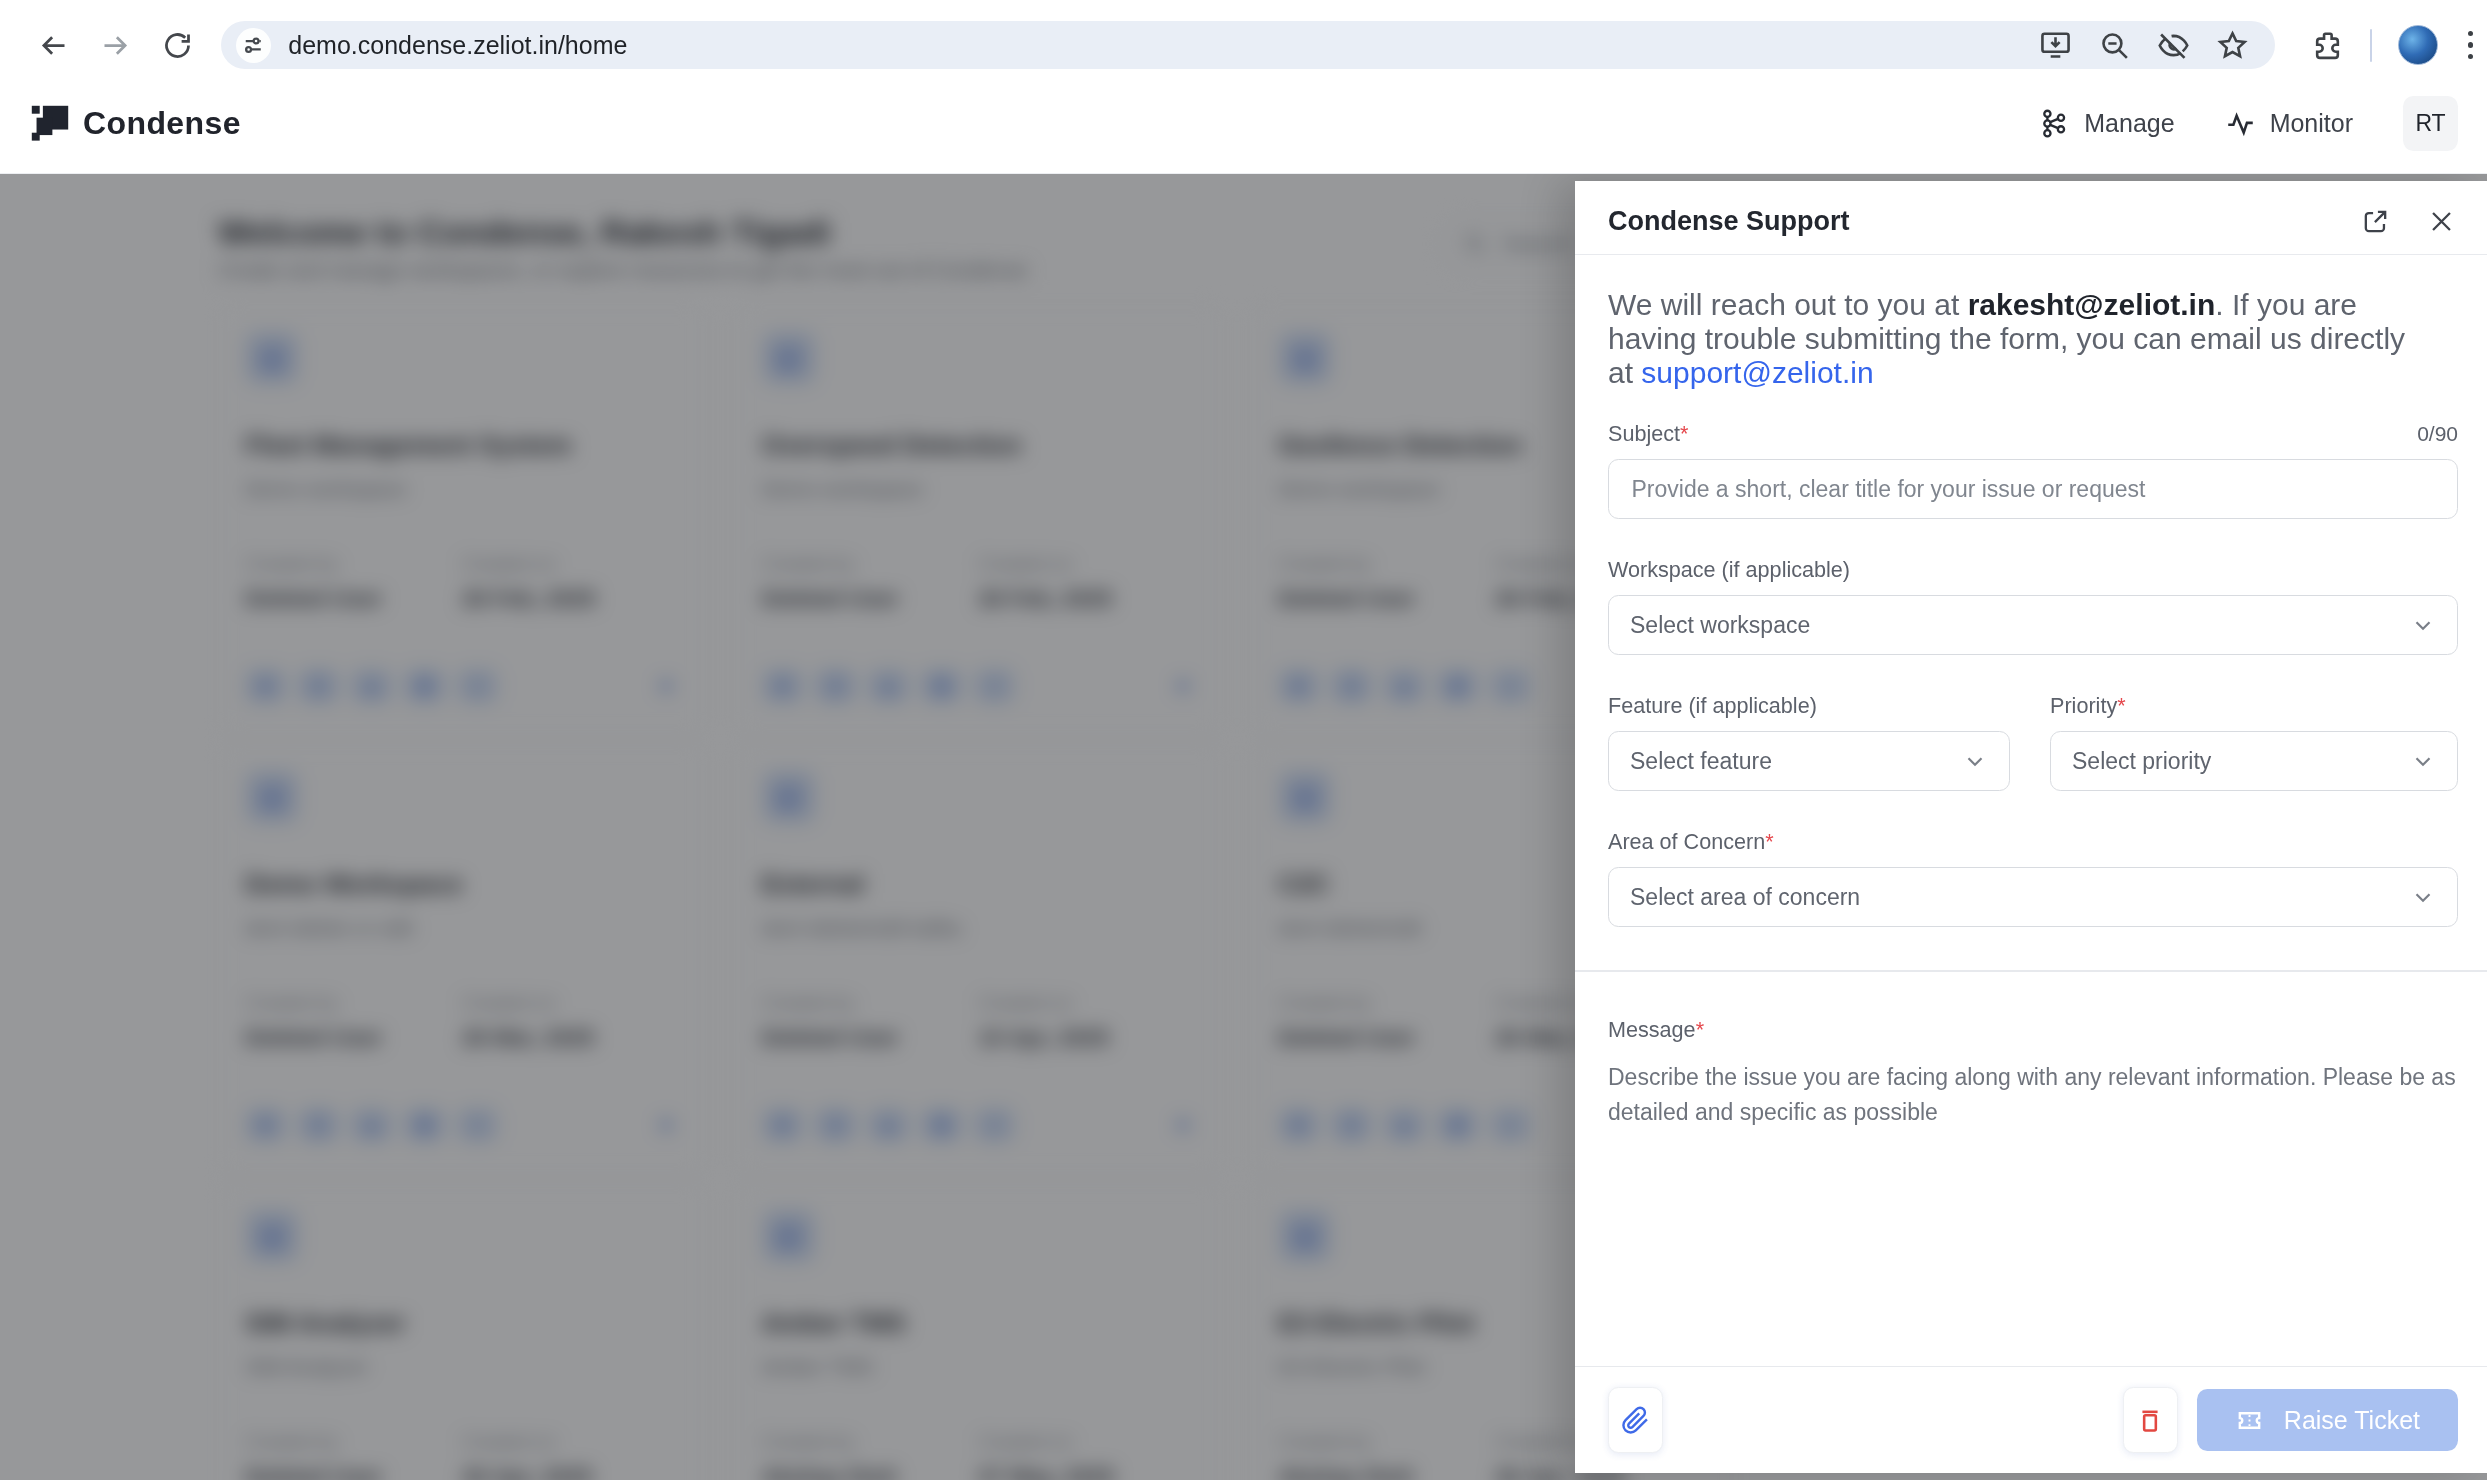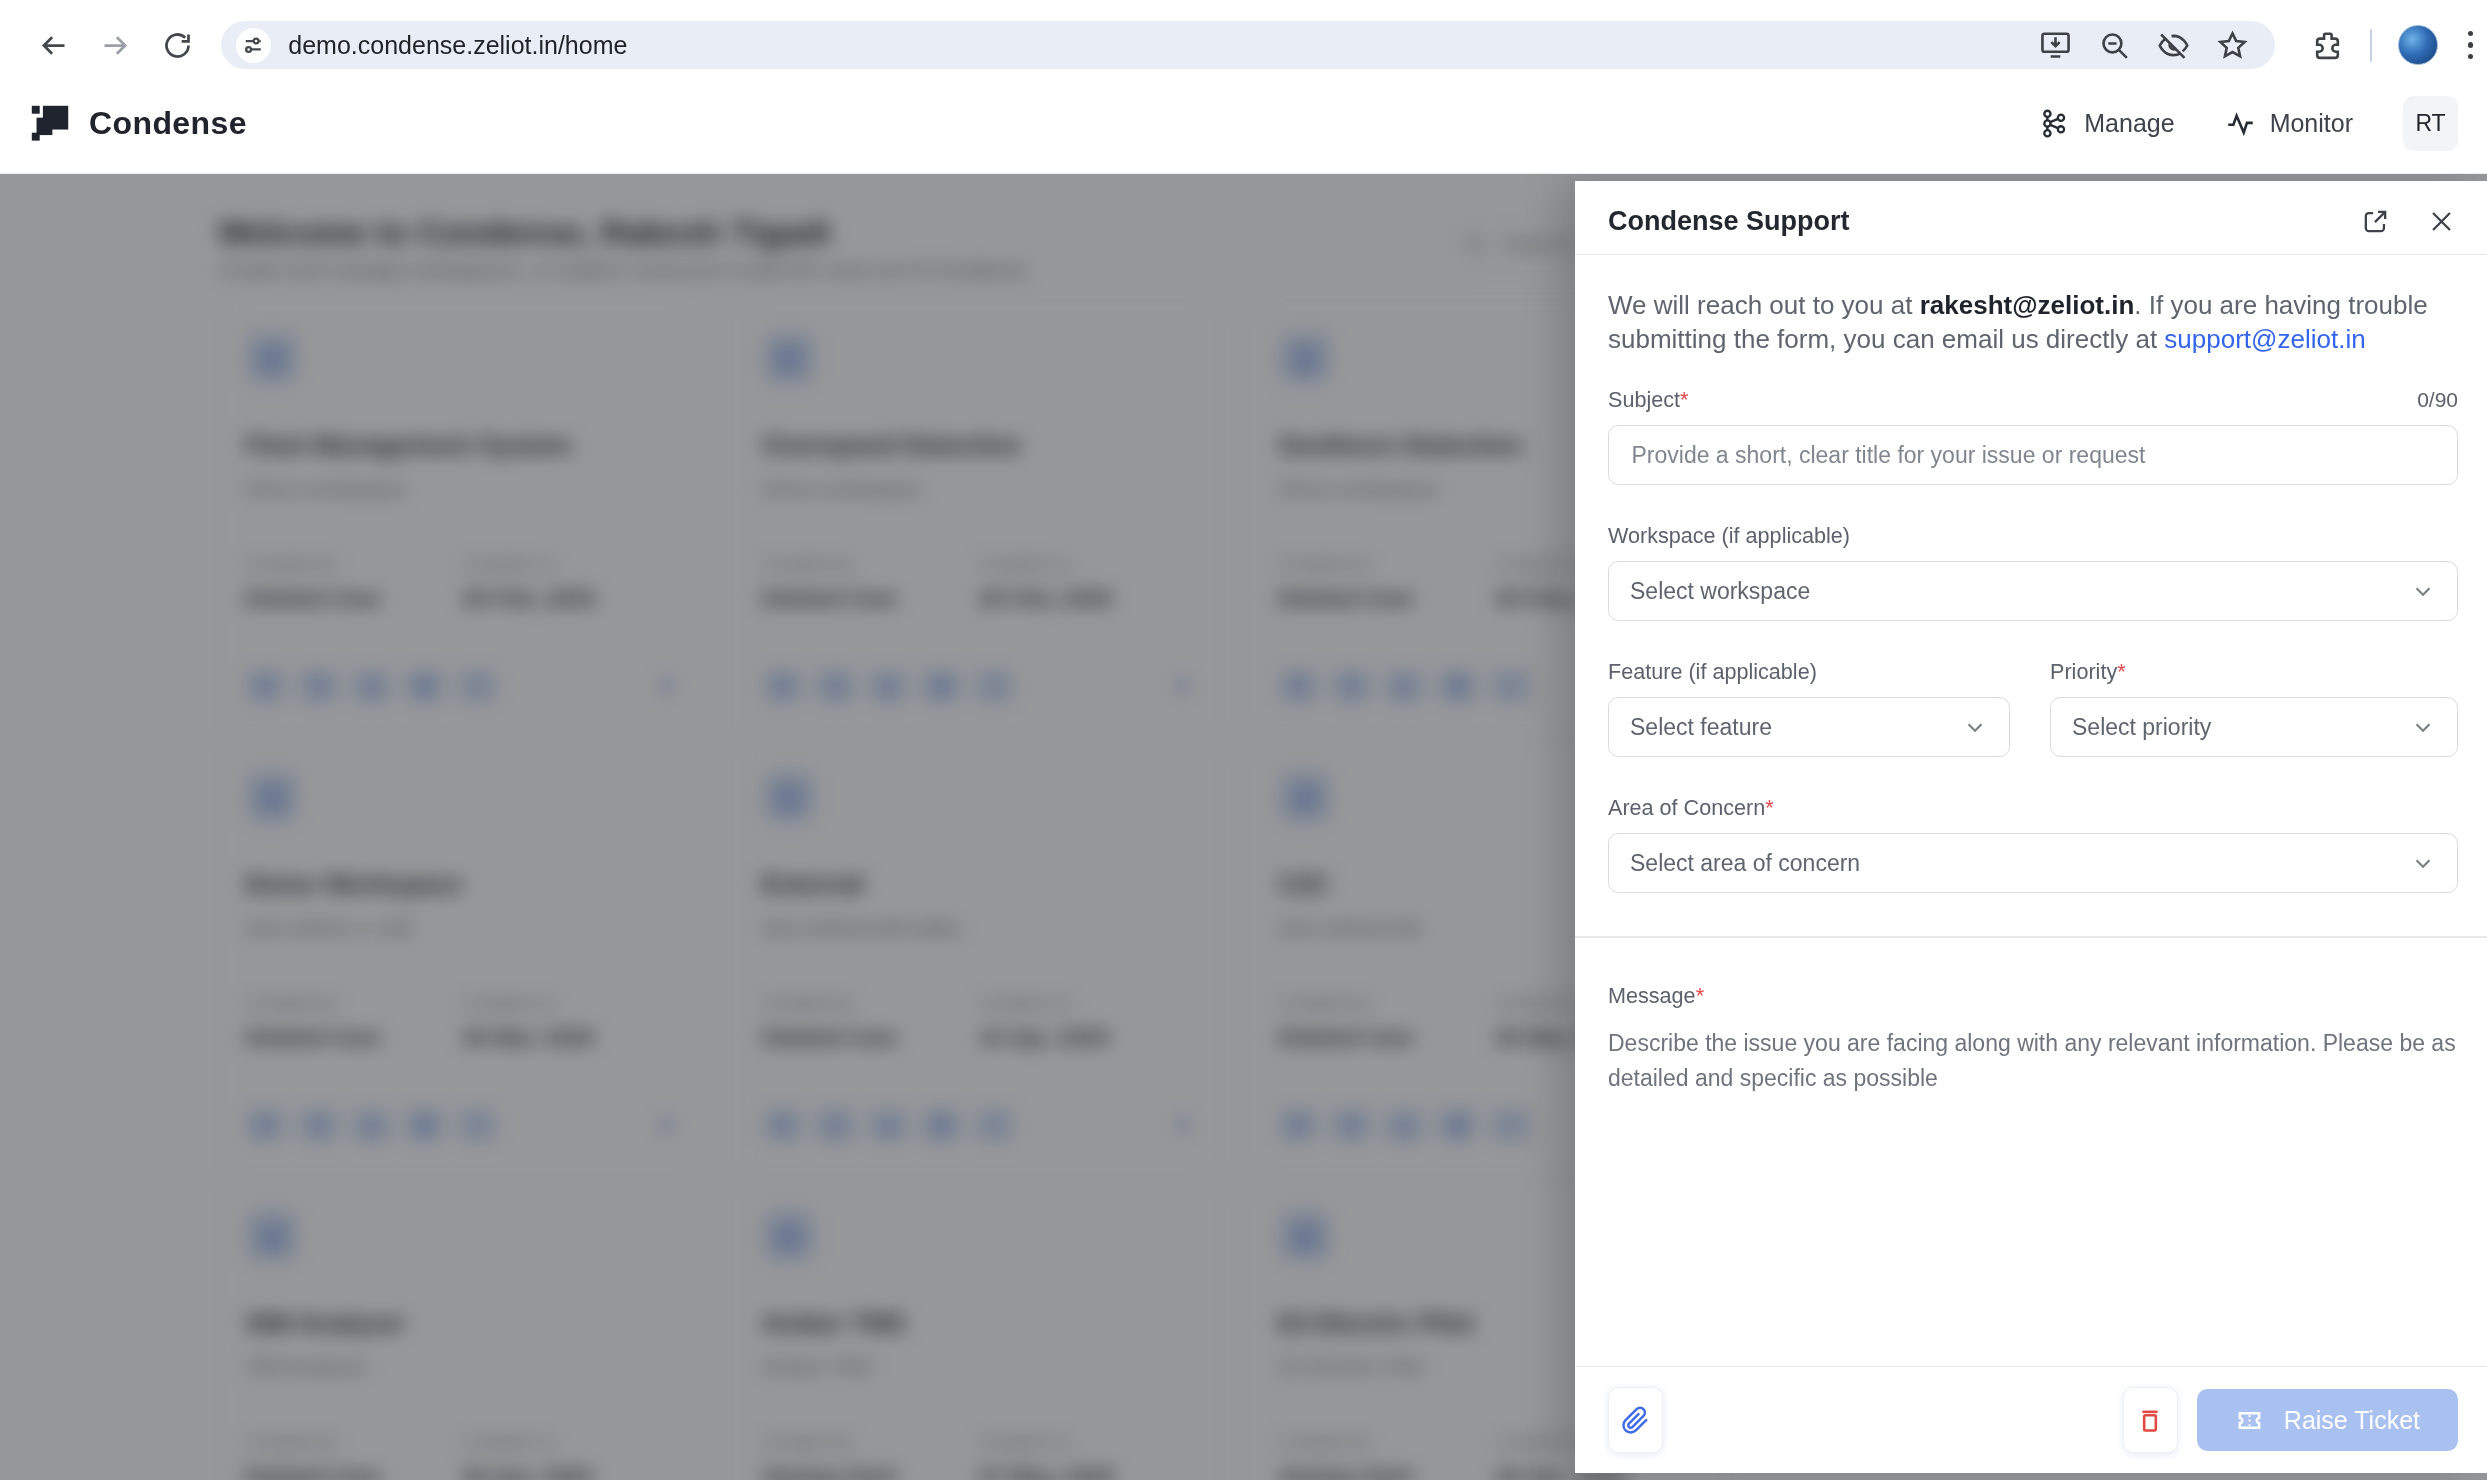--- a/index.html
+++ b/index.html
@@ -20,21 +20,21 @@
   .chrome-right { display:flex; align-items:center; gap:26px; margin-left:36px; flex:0 0 auto; }
   .chrome-sep { width:2.6px; height:33px; background:#c9d3e8; border-radius:1.7px; }
   .avatar-browser { width:40px; height:40px; border-radius:50%;
       background:radial-gradient(circle at 35% 35%, #6db3e8 0%, #2f6bb5 45%, #123a6e 100%); border:0.9px solid #9db7d8; }
   .dots { display:flex; flex-direction:column; gap:6px; padding:3.5px; }
   .dots i { width:5.2px; height:5.2px; border-radius:50%; background:#3c4045; }
 
   
   .app-header { position:absolute; top:74px; left:0; width:2487px; height:100px; background:#fff;
                 border-bottom:1.7px solid #eceef1; display:flex; align-items:center; padding:0 29px 0 31px; }
-  .brand { display:flex; align-items:center; gap:20px; }
+  .brand { display:flex; align-items:center; gap:14px; }
   .brand-name { font-size:32px; font-weight:bold; color:#21242c; letter-spacing:0.4px; }
   .hdr-right { margin-left:auto; display:flex; align-items:center; gap:50px; }
   .hdr-item { display:flex; align-items:center; gap:14px; font-size:25px; color:#3e424a; cursor:pointer; }
   .hdr-item .hic { color:#272b33; }
   .avatar-chip { width:55px; height:55px; border-radius:10.4px; background:#f3f4f6; display:flex; align-items:center;
                  justify-content:center; font-size:23px; color:#1f232b; font-weight:500; }
 
   
   .page { position:absolute; top:174px; left:0; width:2487px; height:1306px; background:#fff; overflow:hidden; }
   .dash { position:absolute; inset:0; padding:38px 0 0 218px; filter:blur(9.5px); }
@@ -58,21 +58,21 @@
   .page-overlay { position:absolute; inset:0; background:rgba(33,36,41,.47); }
 
   
   .panel { position:absolute; top:7px; right:0; width:912px; height:1292px; background:#fff;
            box-shadow:-17.3px 0 38px rgba(0,0,0,.16); display:flex; flex-direction:column; }
   .panel-head { height:74px; flex:0 0 auto; display:flex; align-items:center; padding:7px 29px 0 33px; border-bottom:1.7px solid #e8eaee; }
   .panel-title { font-size:27px; font-weight:bold; color:#23272f; }
   .panel-head-ics { margin-left:auto; display:flex; align-items:center; gap:33px; color:#3e424a; }
   .phic { width:33px; height:33px; display:flex; align-items:center; justify-content:center; cursor:pointer; }
   .panel-body { flex:1; padding:33px 29px 0 33px; position:relative; overflow:hidden; }
-  .intro { font-size:26px; line-height:34px; color:#5f646e; max-width:829px; }
+  .intro { font-size:30px; line-height:34px; color:#5f646e; max-width:829px; }
   .intro b { color:#1f232b; }
   .intro a { color:#3565ec; text-decoration:none; }
   .fld-label-row { display:flex; align-items:baseline; }
   .fld-label { font-size:21.6px; color:#5c616b; }
   .req { color:#e5484d; }
   .counter { margin-left:auto; font-size:21px; color:#5c616b; }
   .tbox { margin-top:12px; height:60px; width:100%; border:1.7px solid #d8dbe0; border-radius:10.4px; background:#fff;
           font-size:23px; color:#24282f; padding:0 22.5px; outline:none; font-family:"Liberation Sans",sans-serif; }
   .tbox::placeholder { color:#80868f; }
   .selbox { margin-top:12px; height:60px; border:1.7px solid #d8dbe0; border-radius:10.4px; display:flex; align-items:center;

